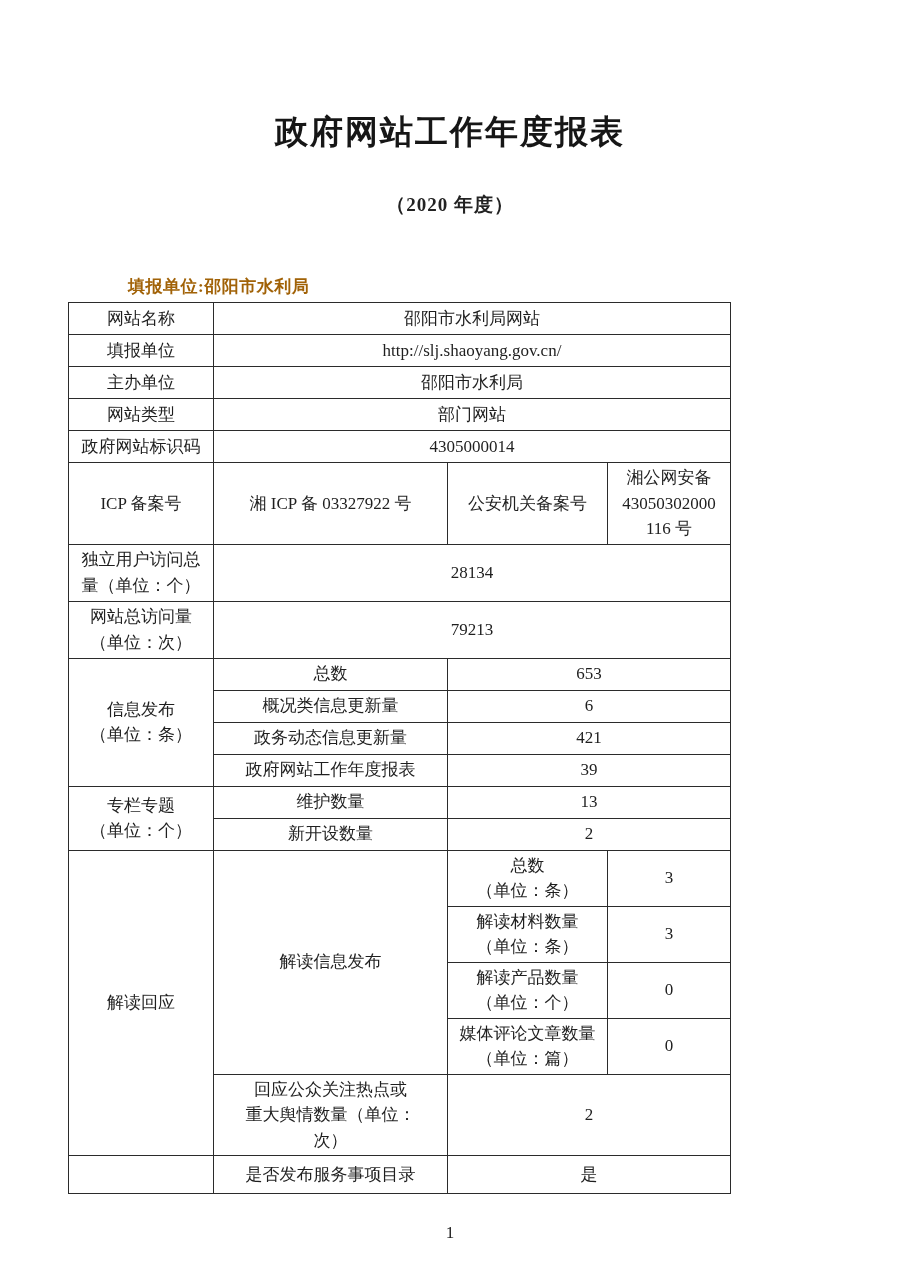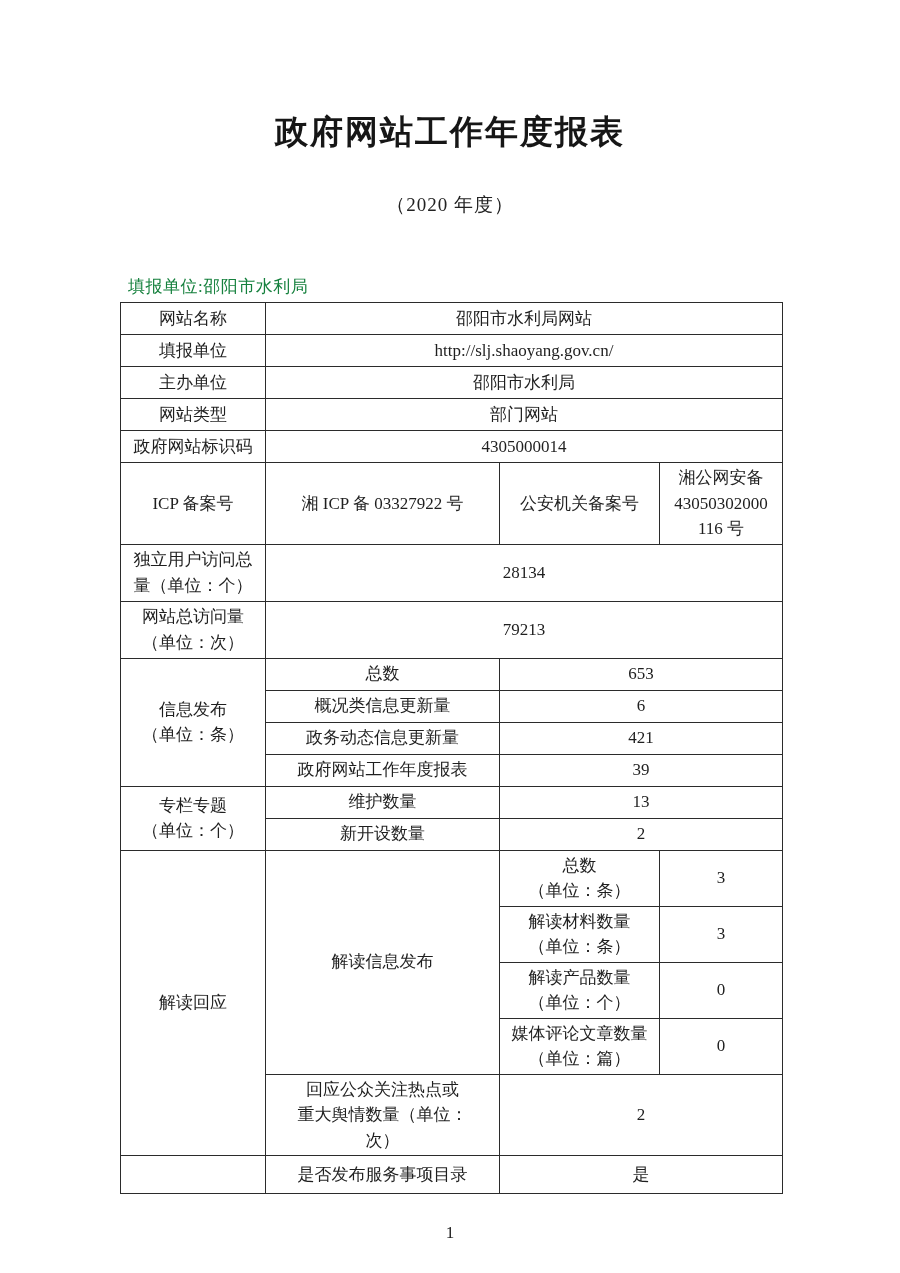--- a/index.html
+++ b/index.html
@@ -24,30 +24,31 @@
     font-weight: 700;
     letter-spacing: 2px;
     color: #161616;
   }
   .doc-subtitle {
     margin-top: 37px;
     text-align: center;
     font-size: 19px;
     letter-spacing: 1px;
     color: #222222;
+    font-weight: bold;
   }
   .unit-line {
     margin: 57px 0 4px 128px;
     font-size: 17px;
-    font-weight: 400;
+    font-weight: 700;
     letter-spacing: 0.5px;
-    color: #15803d;
+    color: #a16207;
   }
   table.report {
-    margin-left: 120px;
+    margin-left: 68px;
     width: 662px;
     border-collapse: collapse;
     table-layout: fixed;
   }
   table.report td {
     border: 1px solid #2b2b2b;
     text-align: center;
     vertical-align: middle;
     font-size: 17px;
     line-height: 1.5;

